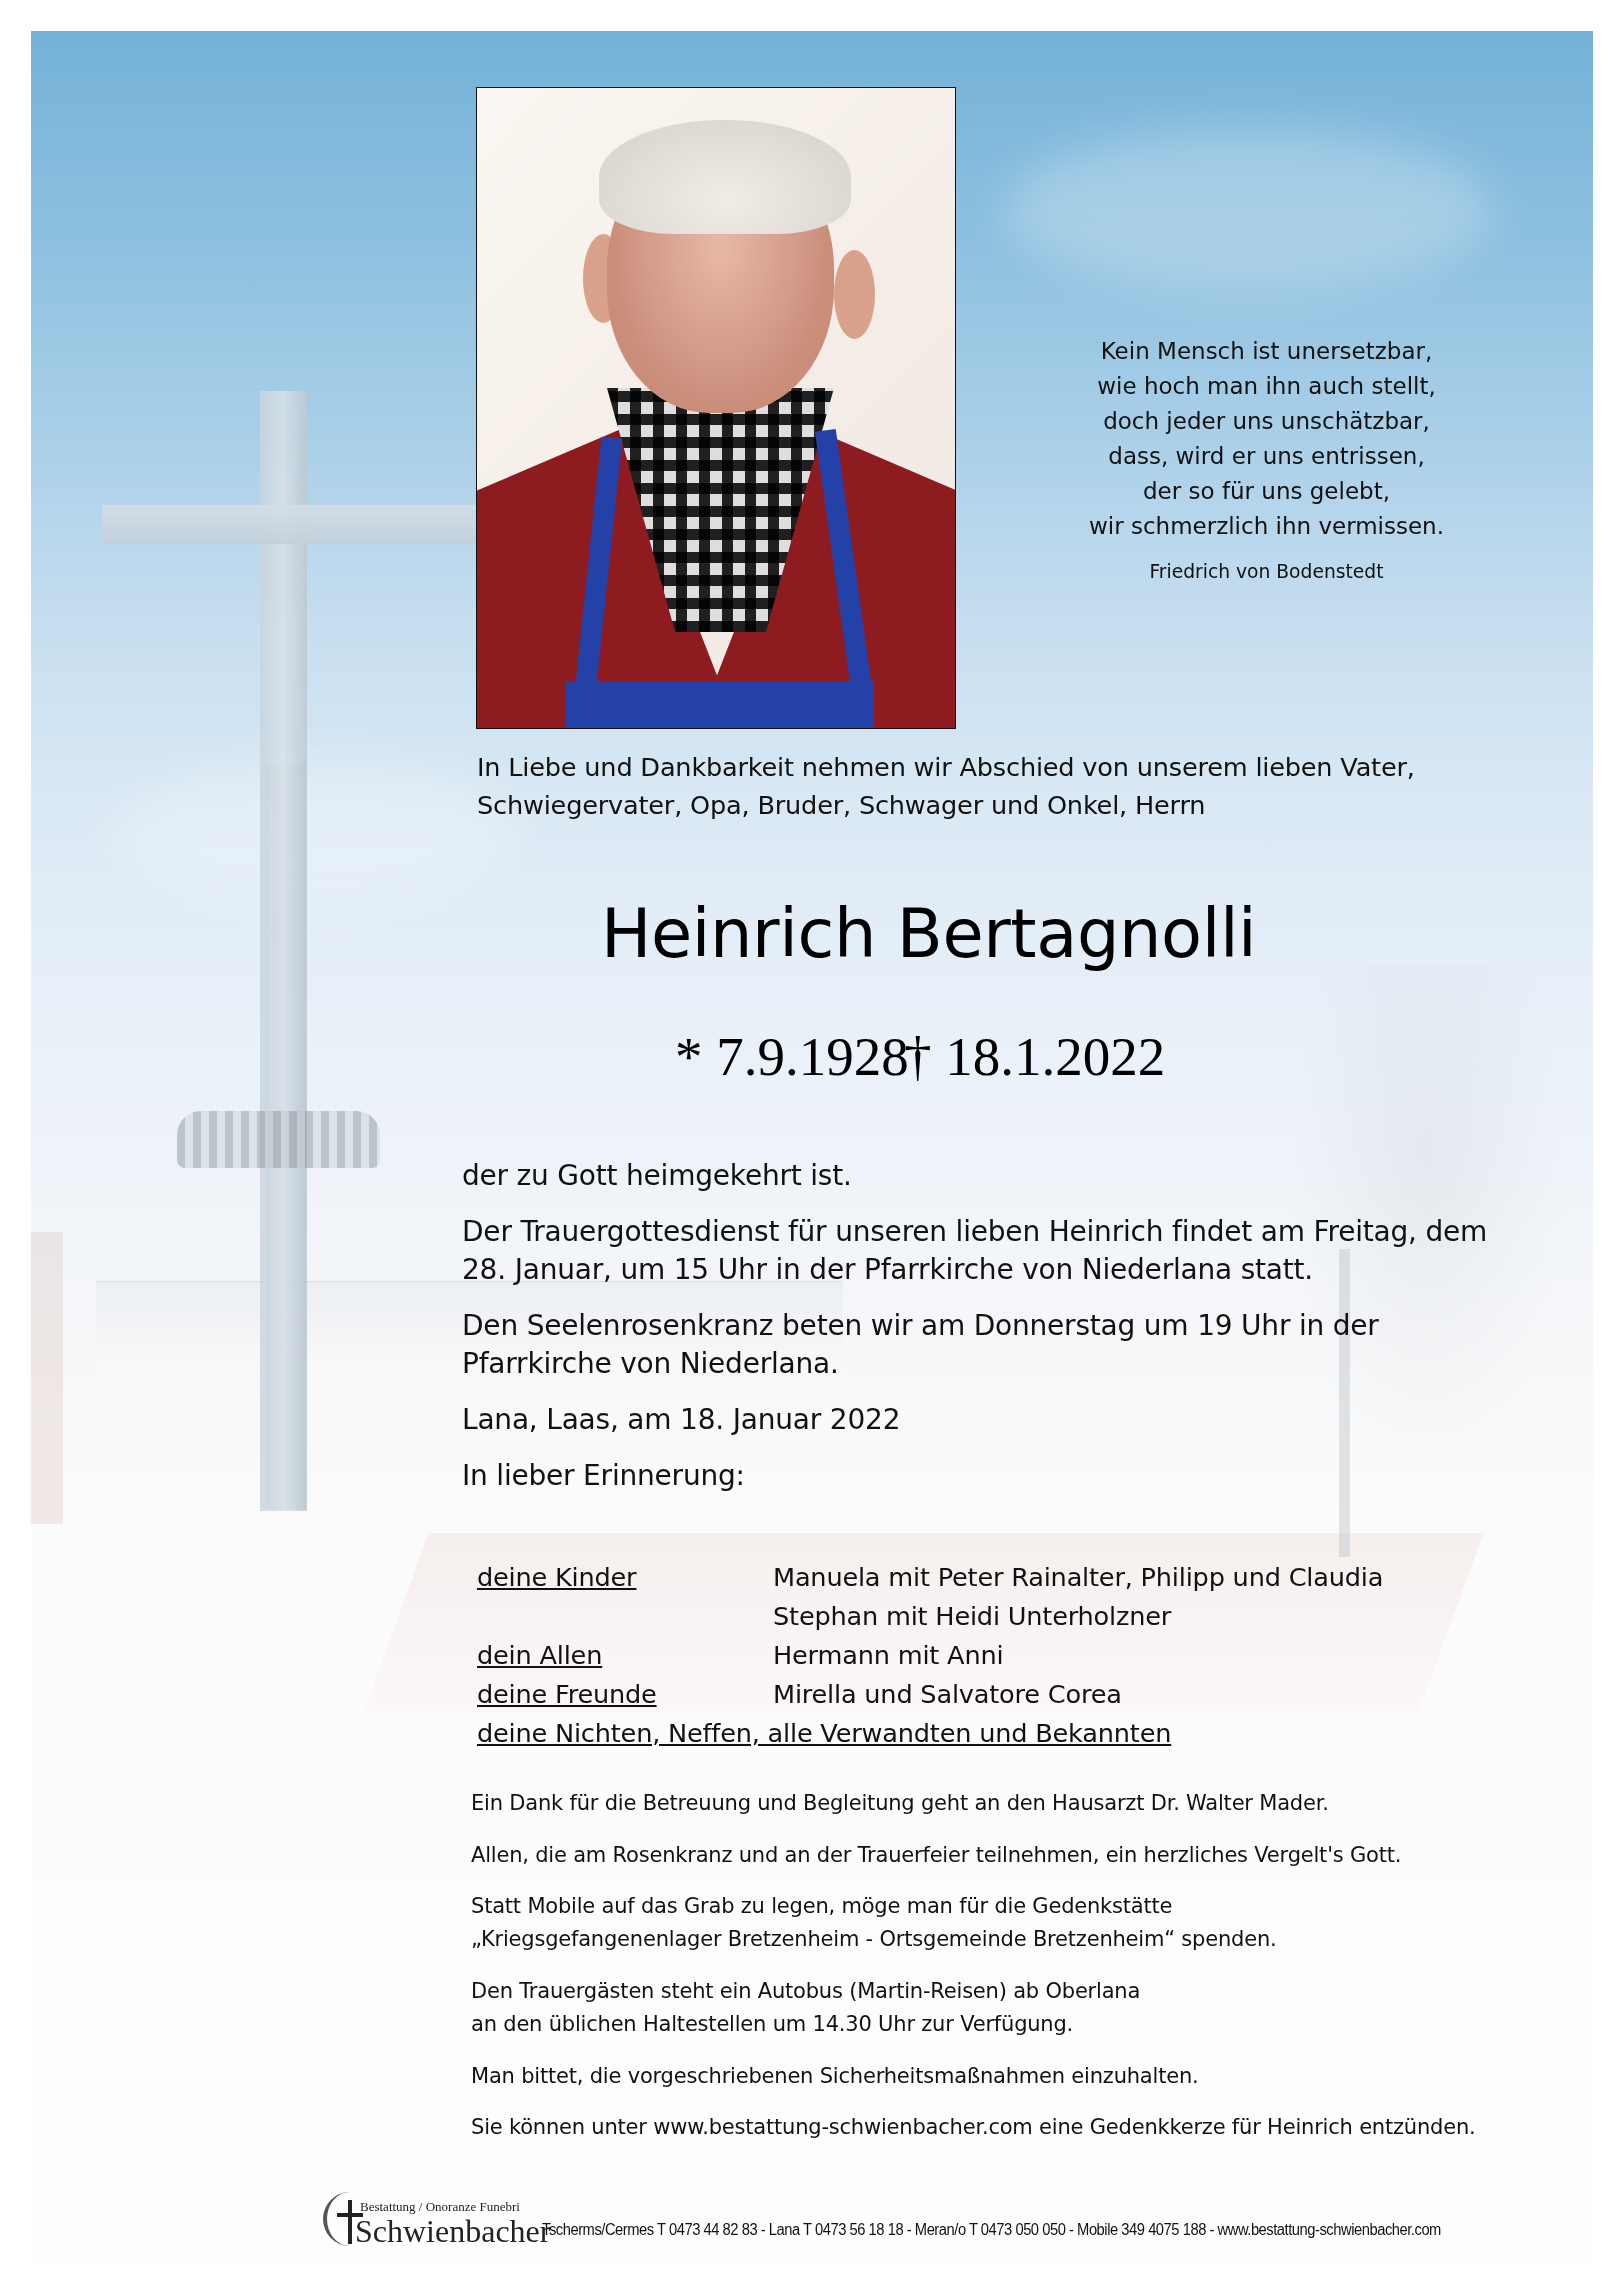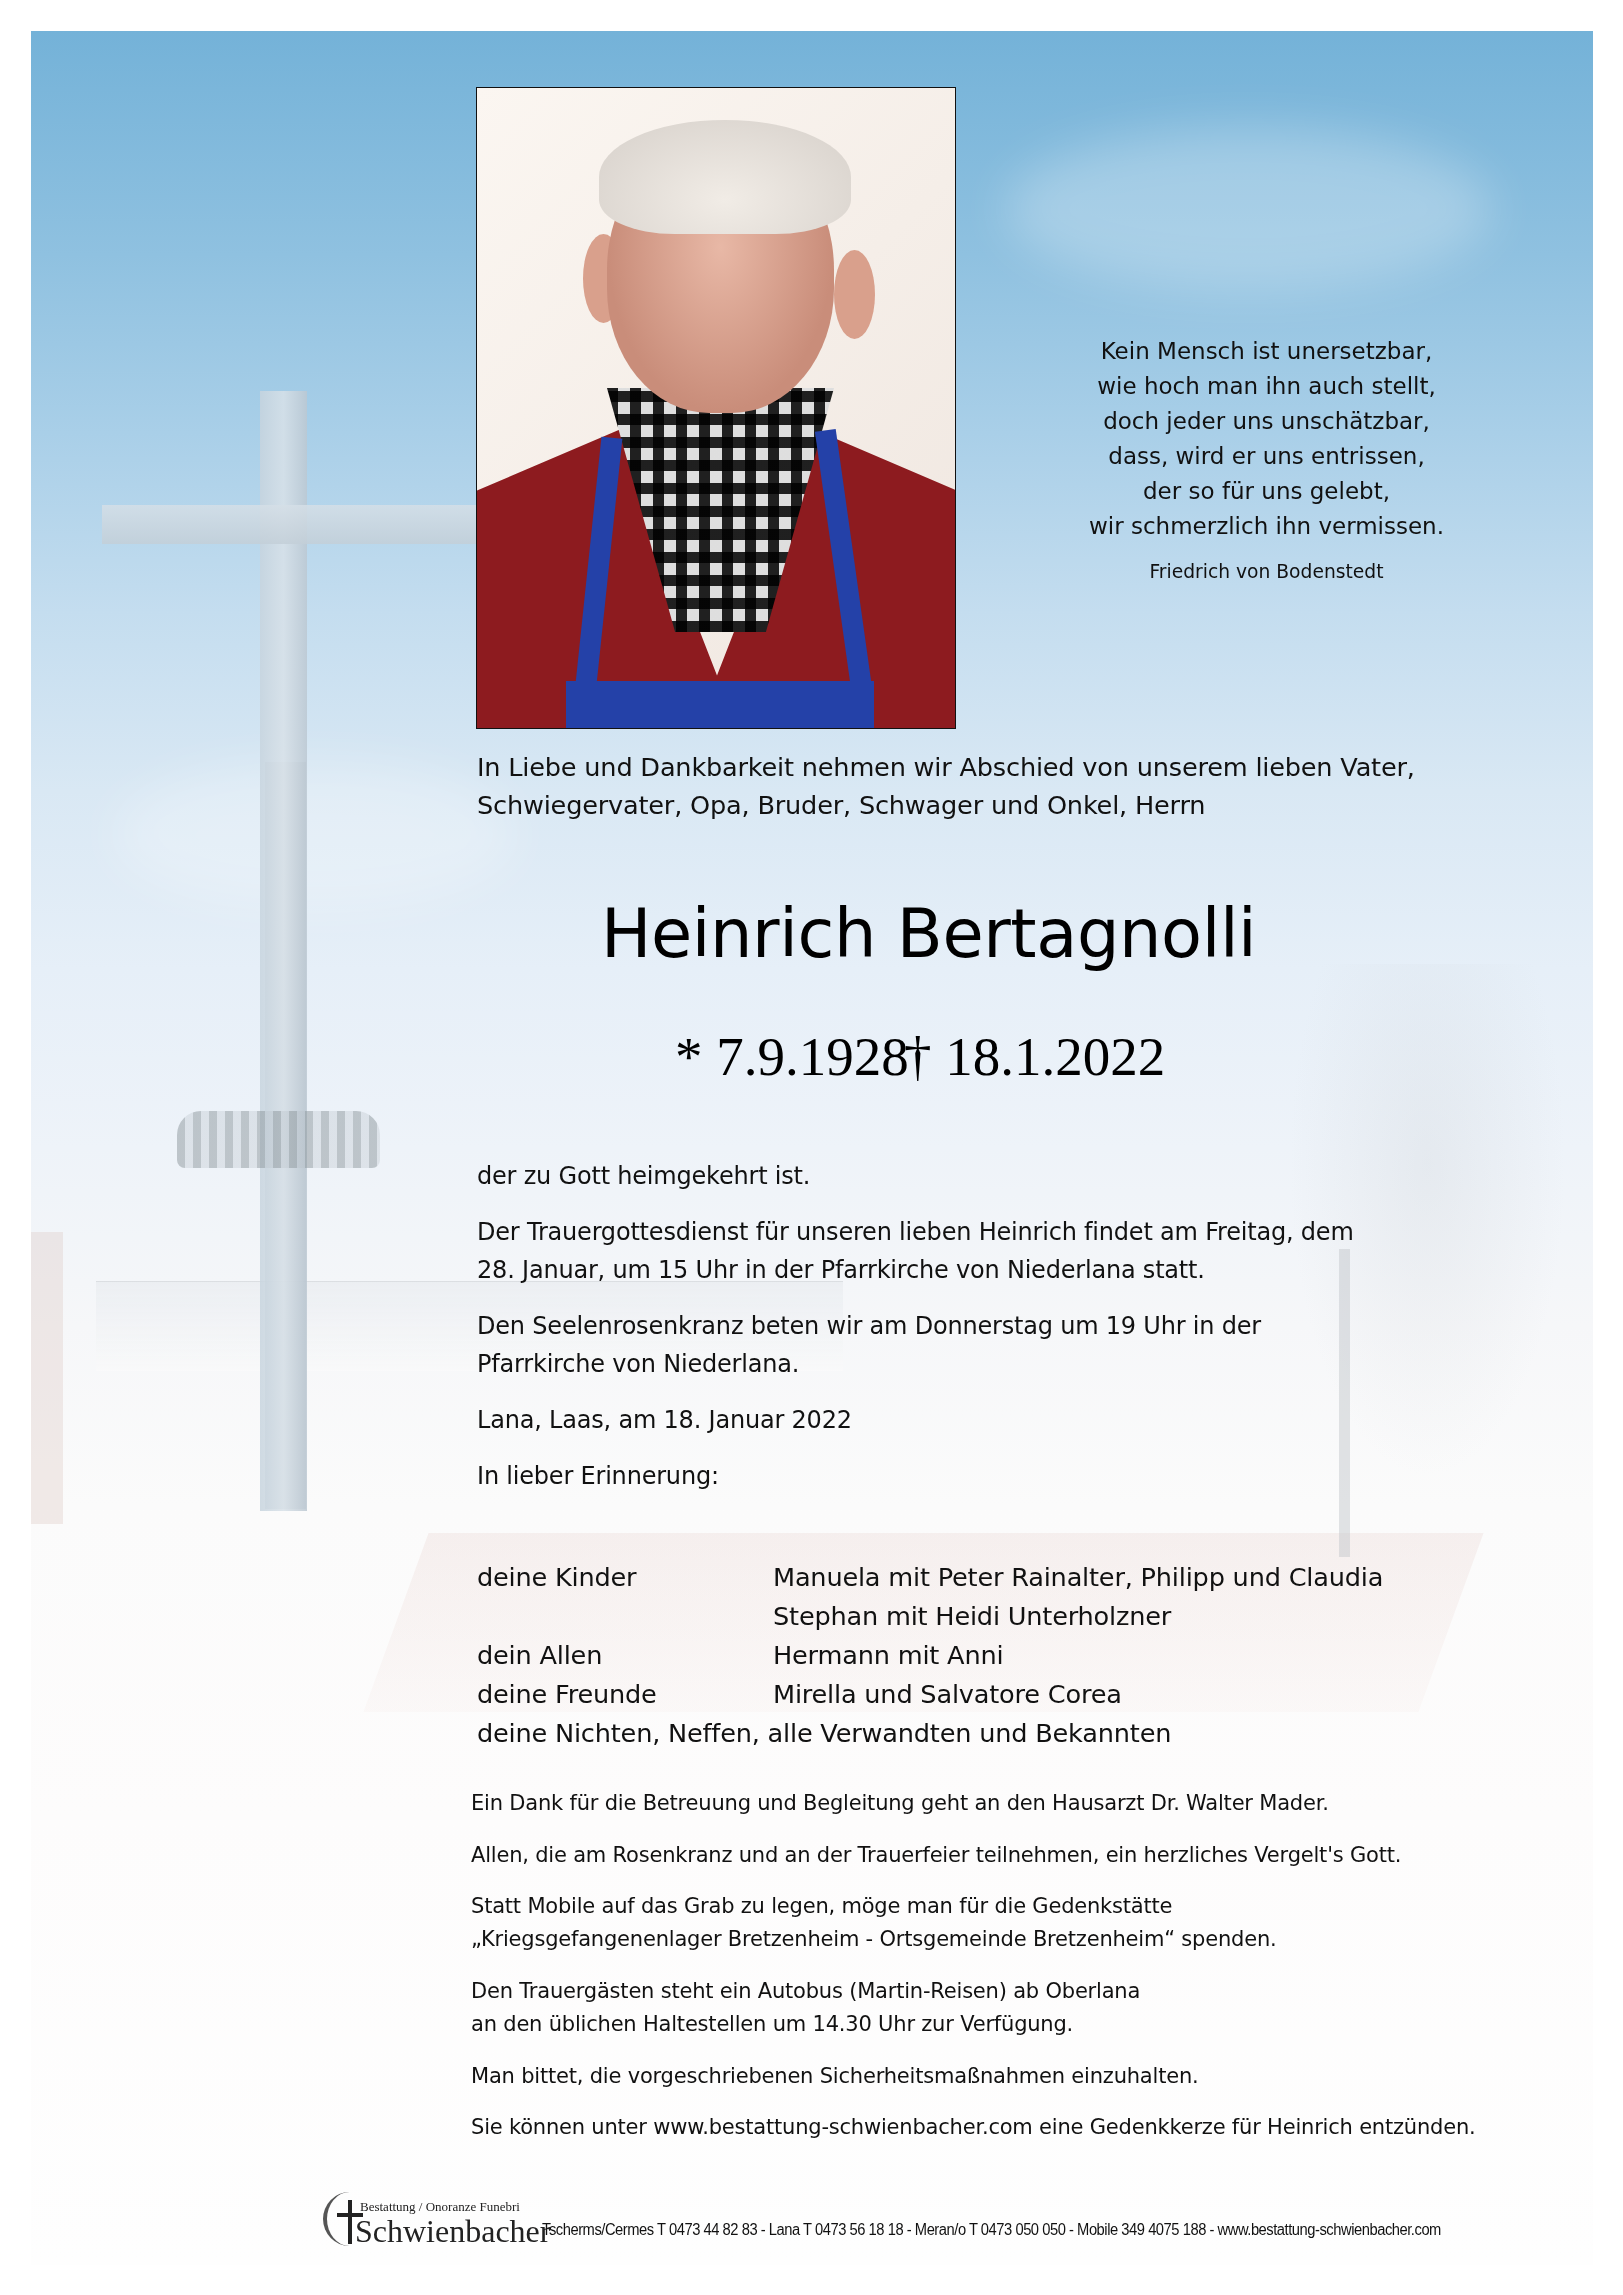--- a/index.html
+++ b/index.html
@@ -110,31 +110,31 @@
       font-family: "DejaVu Sans", sans-serif; font-weight: normal;
     }
     .dates {
       position: absolute; left: 649px; top: 1024px; width: 812px;
       font-family: "Liberation Serif", "DejaVu Serif", serif; font-size: 55px; line-height: 65px; color: #000;
     }
     .dates .born { position: absolute; left: 26px; }
     .dates .died { position: absolute; left: 255px; }
 
     .body-text {
-      position: absolute; left: 477px; top: 1157px; width: 1071px;
-      font-size: 24px; line-height: 38px; letter-spacing: -0.2px;
+      position: absolute; left: 462px; top: 1157px; width: 1071px;
+      font-size: 28px; line-height: 38px; letter-spacing: -0.2px;
     }
     .body-text p { margin: 0 0 18px 0; }
 
     .family {
       position: absolute; left: 477px; top: 1558px; width: 1071px;
       font-size: 25.6px; line-height: 39px; letter-spacing: -0.2px;
     }
     .family .row { display: flex; }
-    .family .rel { width: 296px; flex: none; }
+    .family .rel { width: 296px; flex: none; text-decoration: underline; }
     .family .rel.full { width: auto; }
 
     .notes {
       position: absolute; left: 471px; top: 1787px; width: 1104px;
       text-align: left; font-size: 21px; line-height: 33px; letter-spacing: -0.2px;
     }
     .notes p { margin: 0 0 18.7px 0; }
 
     .footer {
       position: absolute; left: 323px; top: 2192px; width: 1266px; height: 57px;

